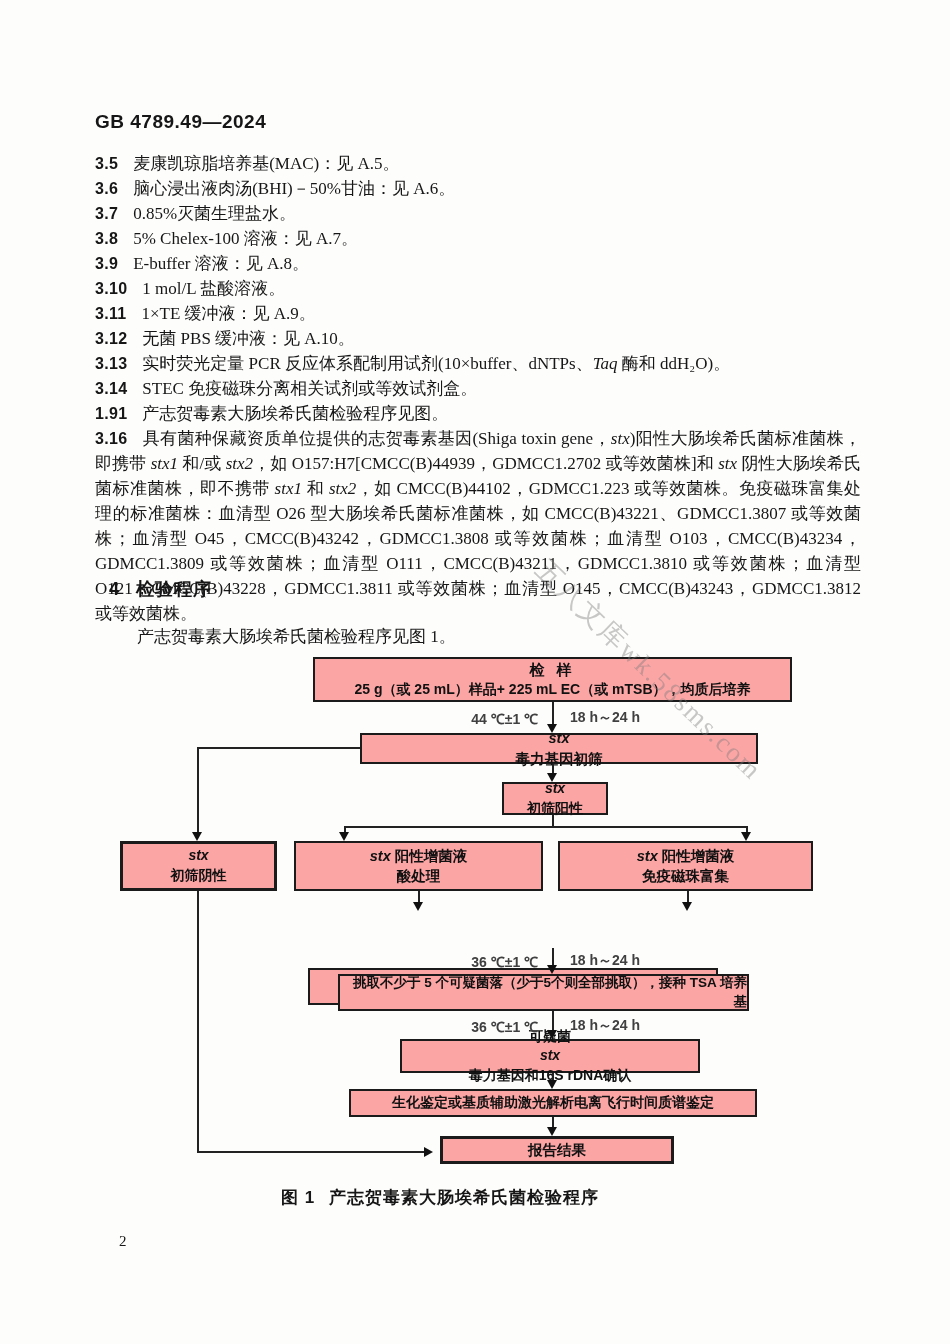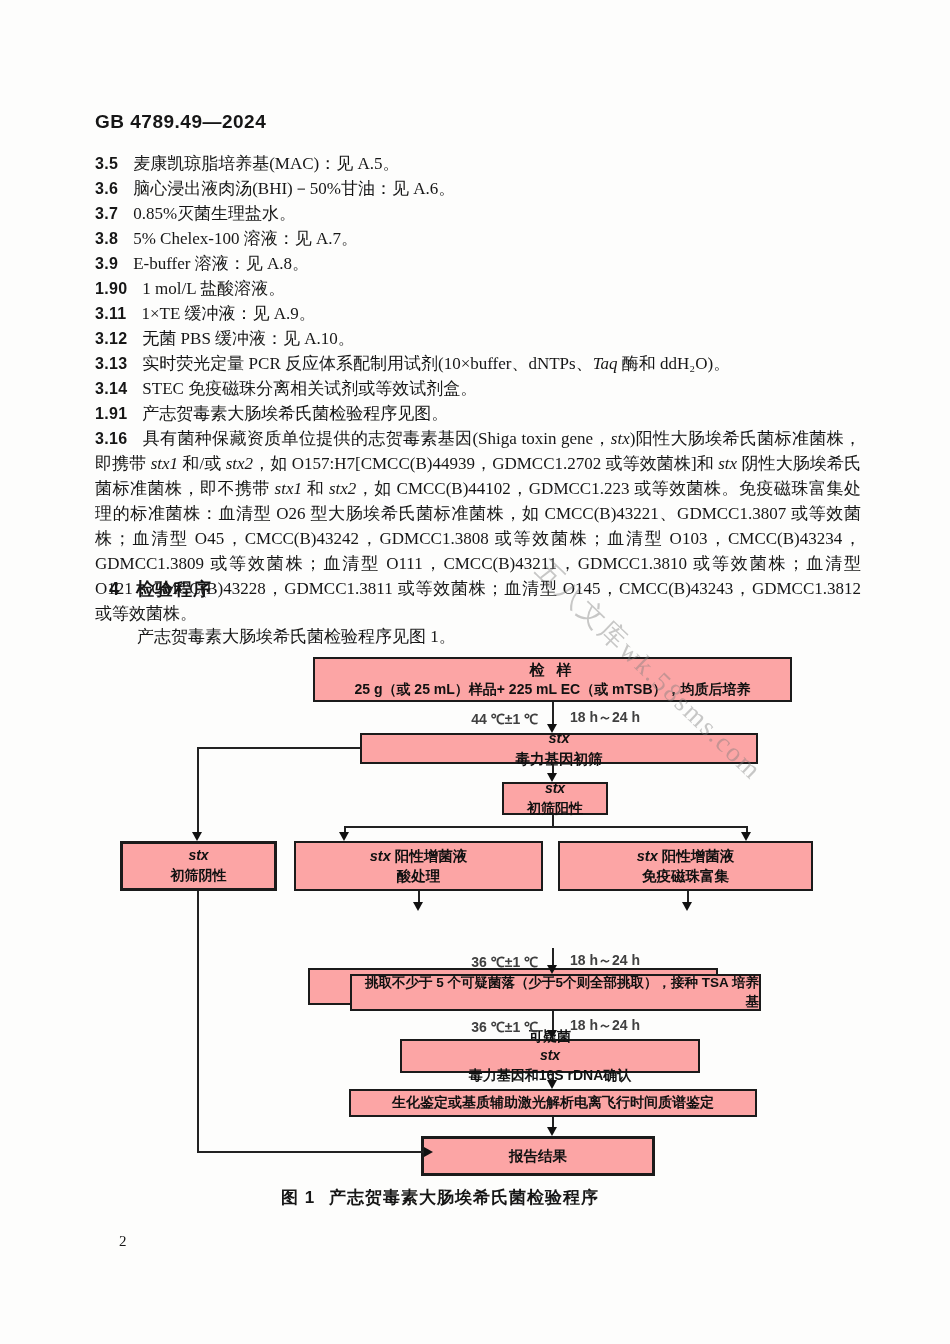--- a/index.html
+++ b/index.html
@@ -86,21 +86,21 @@
 <div class="page">
 
   <div class="std-code">GB 4789.49—2024</div>
 
   <div class="clauses">
     <div class="clause"><span class="cnum">3.5</span><span>麦康凯琼脂培养基(MAC)：见 A.5。</span></div>
     <div class="clause"><span class="cnum">3.6</span><span>脑心浸出液肉汤(BHI)－50%甘油：见 A.6。</span></div>
     <div class="clause"><span class="cnum">3.7</span><span>0.85%灭菌生理盐水。</span></div>
     <div class="clause"><span class="cnum">3.8</span><span>5% Chelex-100 溶液：见 A.7。</span></div>
     <div class="clause"><span class="cnum">3.9</span><span>E-buffer 溶液：见 A.8。</span></div>
-    <div class="clause"><span class="cnum">1.90</span><span>1 mol/L 盐酸溶液。</span></div>
+    <div class="clause"><span class="cnum">3.10</span><span>1 mol/L 盐酸溶液。</span></div>
     <div class="clause"><span class="cnum">3.11</span><span>1×TE 缓冲液：见 A.9。</span></div>
     <div class="clause"><span class="cnum">3.12</span><span>无菌 PBS 缓冲液：见 A.10。</span></div>
     <div class="clause"><span class="cnum">3.13</span><span>实时荧光定量 PCR 反应体系配制用试剂(10×buffer、dNTPs、<i>Taq</i> 酶和 ddH₂O)。</span></div>
     <div class="clause"><span class="cnum">3.14</span><span>STEC 免疫磁珠分离相关试剂或等效试剂盒。</span></div>
     <div class="clause"><span class="cnum">1.91</span><span>产志贺毒素大肠埃希氏菌检验程序见图。</span></div>
     <div class="clause"><span class="cnum">3.16</span><span>具有菌种保藏资质单位提供的志贺毒素基因(Shiga toxin gene，<i>stx</i>)阳性大肠埃希氏菌标准菌株，即携带 <i>stx1</i> 和/或 <i>stx2</i>，如 O157:H7[CMCC(B)44939，GDMCC1.2702 或等效菌株]和 <i>stx</i> 阴性大肠埃希氏菌标准菌株，即不携带 <i>stx1</i> 和 <i>stx2</i>，如 CMCC(B)44102，GDMCC1.223 或等效菌株。免疫磁珠富集处理的标准菌株：血清型 O26 型大肠埃希氏菌标准菌株，如 CMCC(B)43221、GDMCC1.3807 或等效菌株；血清型 O45，CMCC(B)43242，GDMCC1.3808 或等效菌株；血清型 O103，CMCC(B)43234，GDMCC1.3809 或等效菌株；血清型 O111，CMCC(B)43211，GDMCC1.3810 或等效菌株；血清型 O121，CMCC(B)43228，GDMCC1.3811 或等效菌株；血清型 O145，CMCC(B)43243，GDMCC1.3812 或等效菌株。</span></div>
   </div>
 
   <div class="sec-heading">
     <span>4</span><span class="sec-title">检验程序</span>
@@ -125,27 +125,27 @@
       <div>酸处理</div>
     </div>
 
     <div class="box" style="left:558px;top:841px;width:255px;height:50px;">
       <div><i>stx</i> 阳性增菌液</div>
       <div>免疫磁珠富集</div>
     </div>
 
     <div class="box" style="left:308px;top:952px;width:410px;height:37px;margin-top:16px;">接种 MAC 或 STEC 显色培养基</div>
 
-    <div class="box" style="left:350px;top:974px;width:411px;height:37px;font-size:13.5px;">挑取不少于 5 个可疑菌落（少于5个则全部挑取），接种 TSA 培养基</div>
+    <div class="box" style="left:338px;top:974px;width:411px;height:37px;font-size:13.5px;">挑取不少于 5 个可疑菌落（少于5个则全部挑取），接种 TSA 培养基</div>
 
     <div class="box" style="left:400px;top:1039px;width:300px;height:34px;font-size:14px;">可疑菌 <i>stx</i> 毒力基因和16S rDNA确认</div>
 
     <div class="box" style="left:349px;top:1089px;width:408px;height:28px;font-size:14px;">生化鉴定或基质辅助激光解析电离飞行时间质谱鉴定</div>
 
-    <div class="box thick" style="left:421px;top:1136px;width:234px;height:40px;">报告结果</div>
+    <div class="box thick" style="left:440px;top:1136px;width:234px;height:28px;">报告结果</div>
 
     <div class="cond right-align" style="left:420px;top:709px;width:118px;">44 ℃±1 ℃</div>
     <div class="cond" style="left:570px;top:709px;">18 h～24 h</div>
     <div class="cond right-align" style="left:430px;top:952px;width:108px;">36 ℃±1 ℃</div>
     <div class="cond" style="left:570px;top:952px;">18 h～24 h</div>
     <div class="cond right-align" style="left:430px;top:1017px;width:108px;">36 ℃±1 ℃</div>
     <div class="cond" style="left:570px;top:1017px;">18 h～24 h</div>
 
     <div class="vline" style="left:552px;top:702px;height:23px;"></div>
     <div class="hline" style="left:197px;top:747px;width:163px;"></div>

